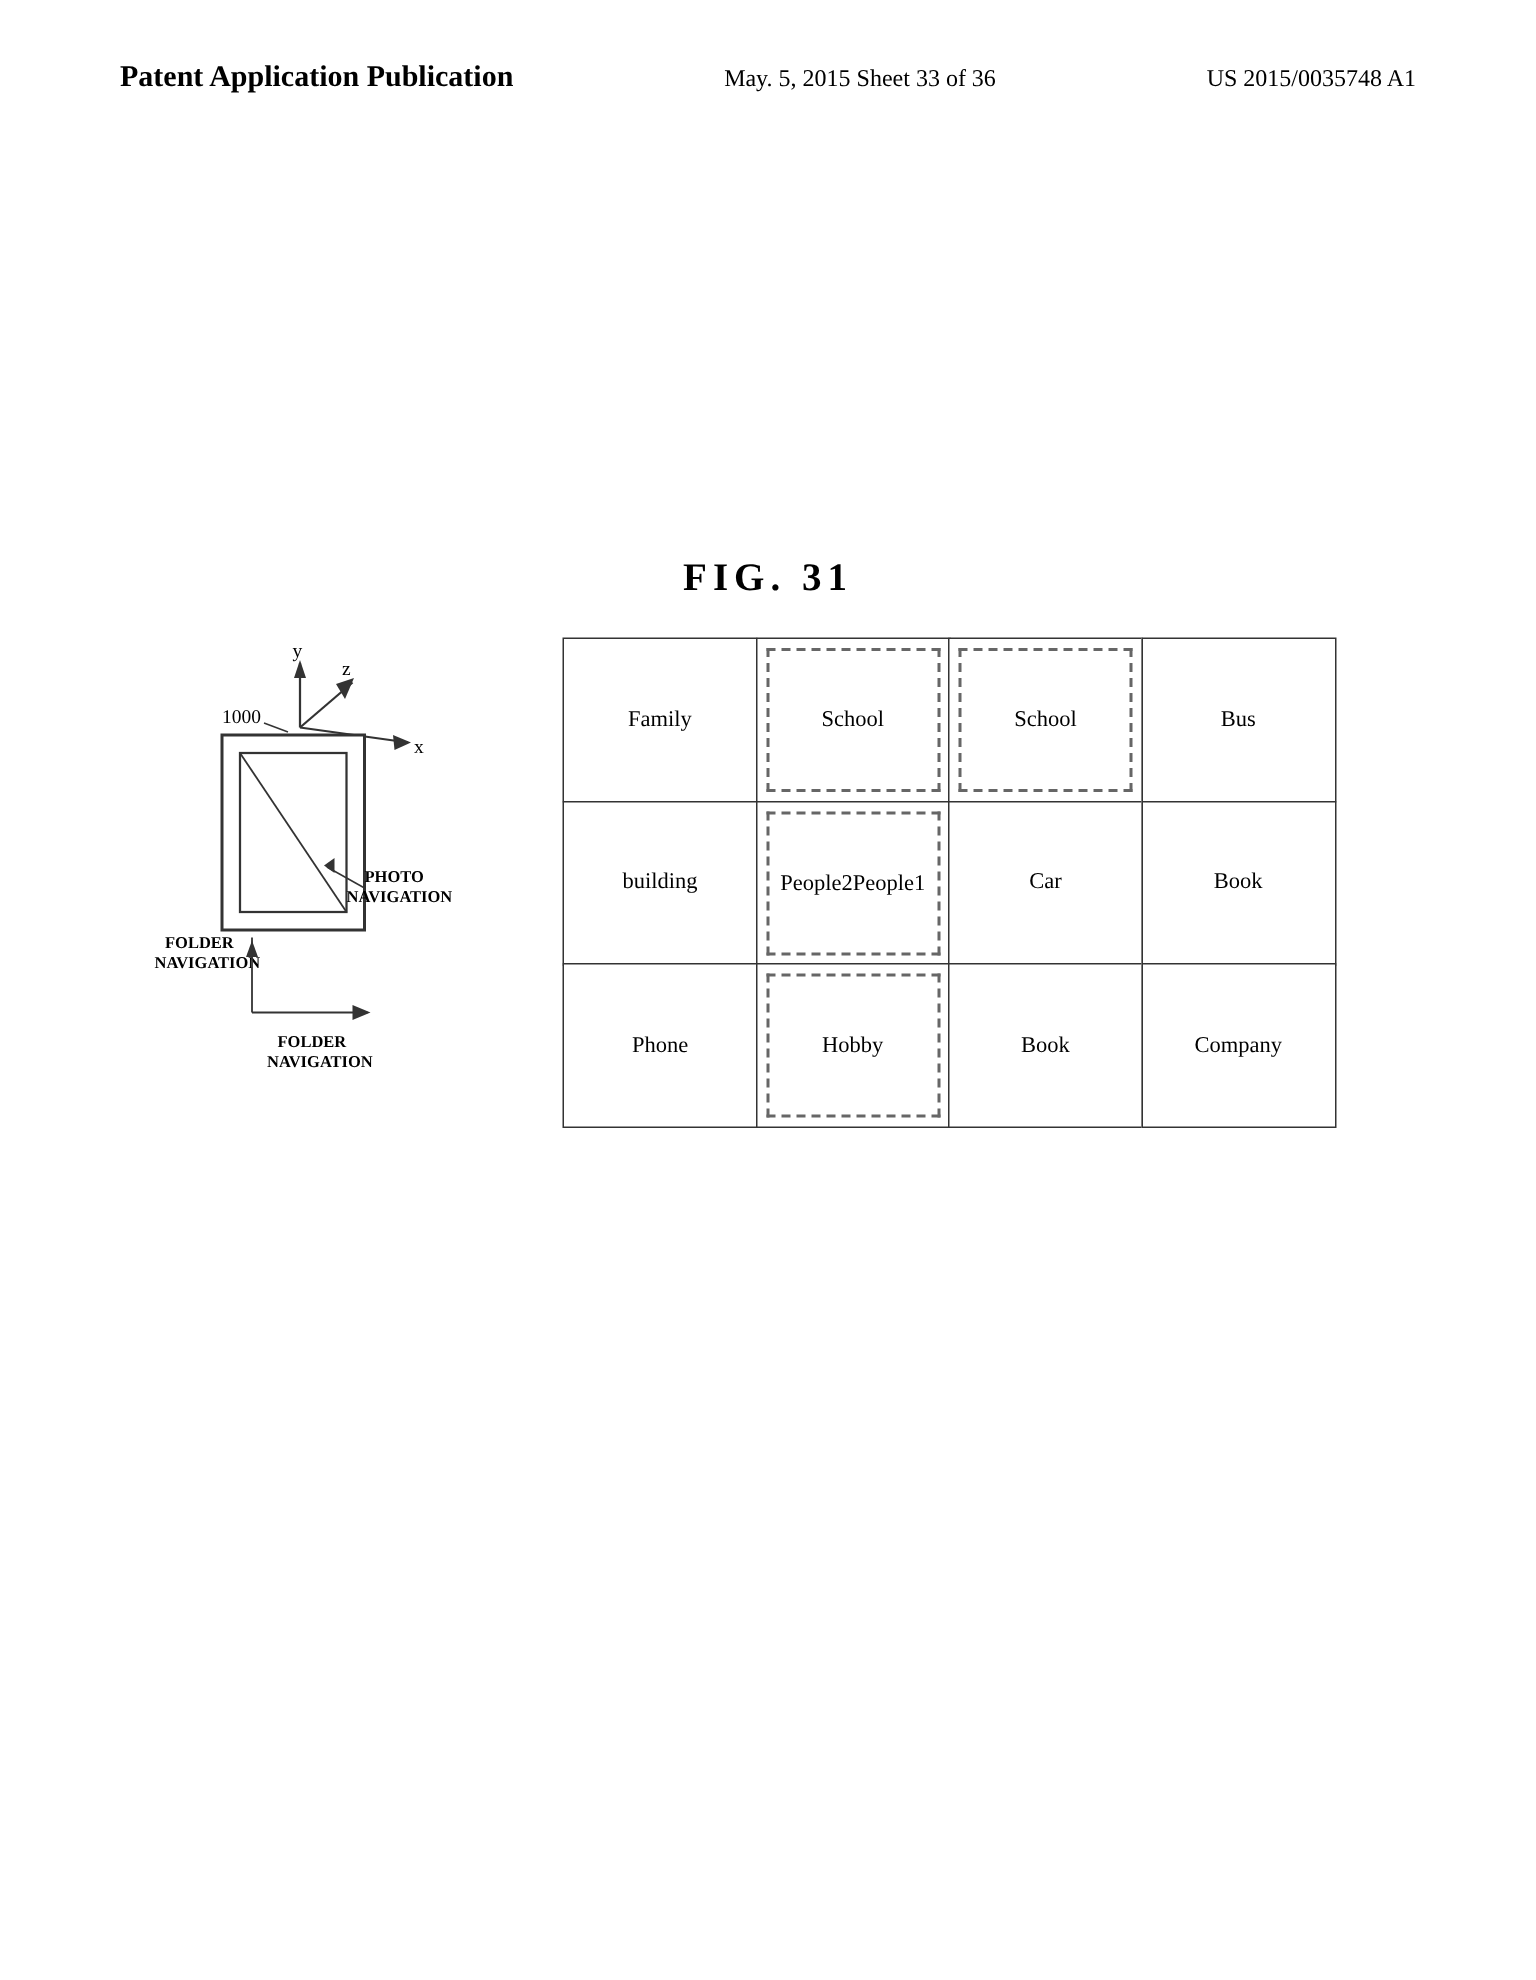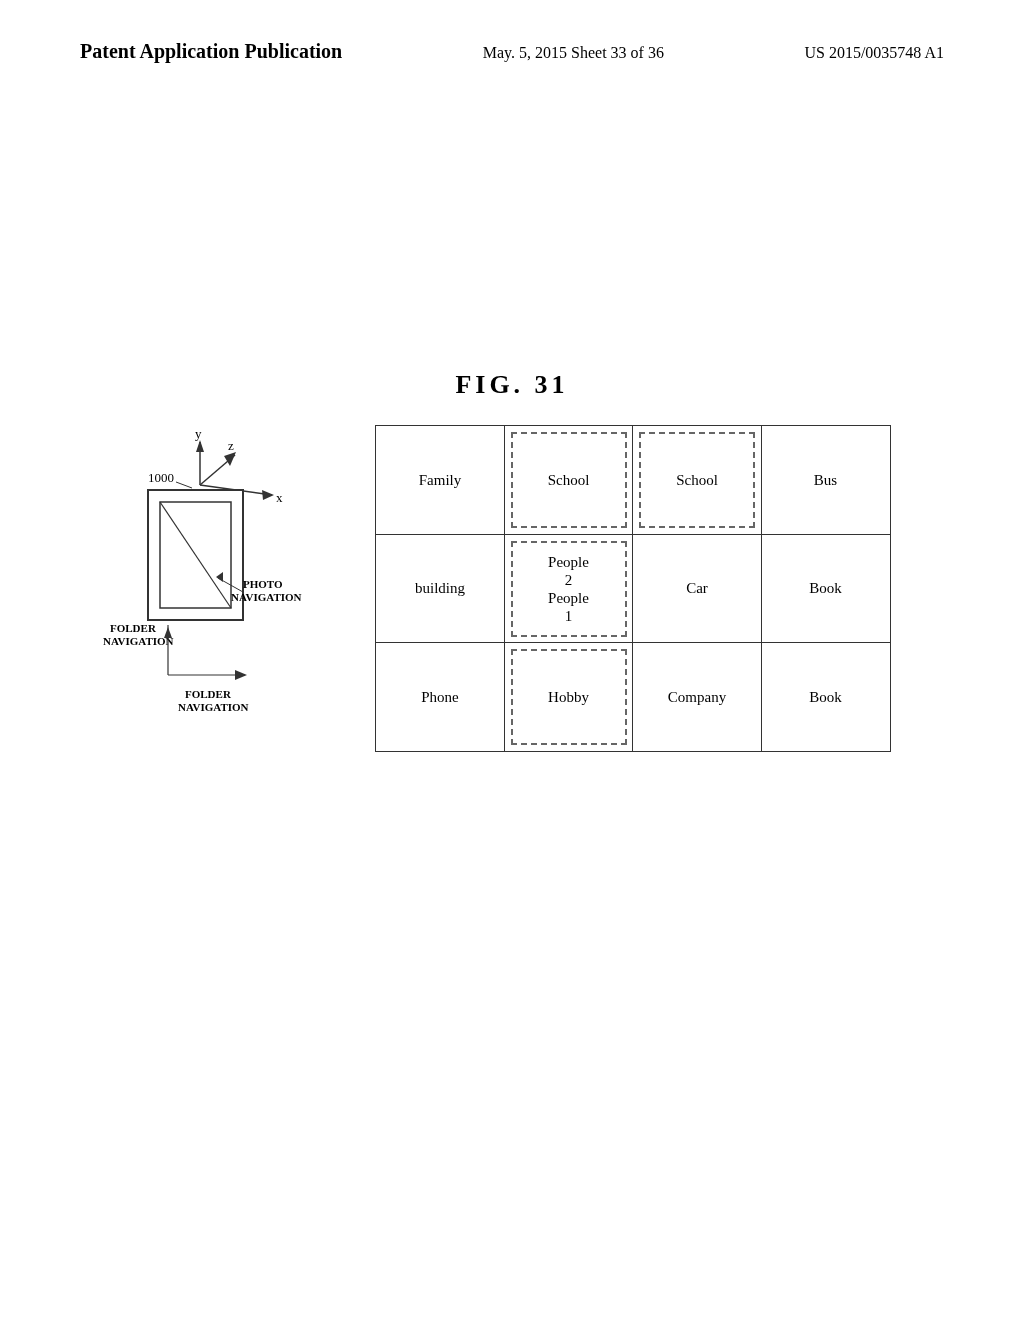--- a/index.html
+++ b/index.html
@@ -92,21 +92,21 @@
       margin-left: -1.5px;
     }
 
     .grid-row + .grid-row {
       margin-top: -1.5px;
     }
 
     
     .people-cell-content {
       display: flex;
-      flex-direction: column;
+      flex-direction: row;
       align-items: center;
       justify-content: center;
       font-size: 15px;
       line-height: 1.2;
     }
 
   </style>
 </head>
 <body>
 
@@ -212,22 +212,22 @@
 
     <div class="grid-row">
       <div class="grid-cell">
         <span>Phone</span>
       </div>
       <div class="grid-cell" style="position:relative;">
         <span>Hobby</span>
         <div style="position:absolute;top:6px;left:6px;right:6px;bottom:6px;border:2px dashed #666;pointer-events:none;"></div>
       </div>
       <div class="grid-cell">
+        <span>Book</span>
+      </div>
+      <div class="grid-cell">
         <span>Company</span>
       </div>
-      <div class="grid-cell">
-        <span>Book</span>
-      </div>
     </div>
 
   </div>
 
 </div>
 
 </body></html>

